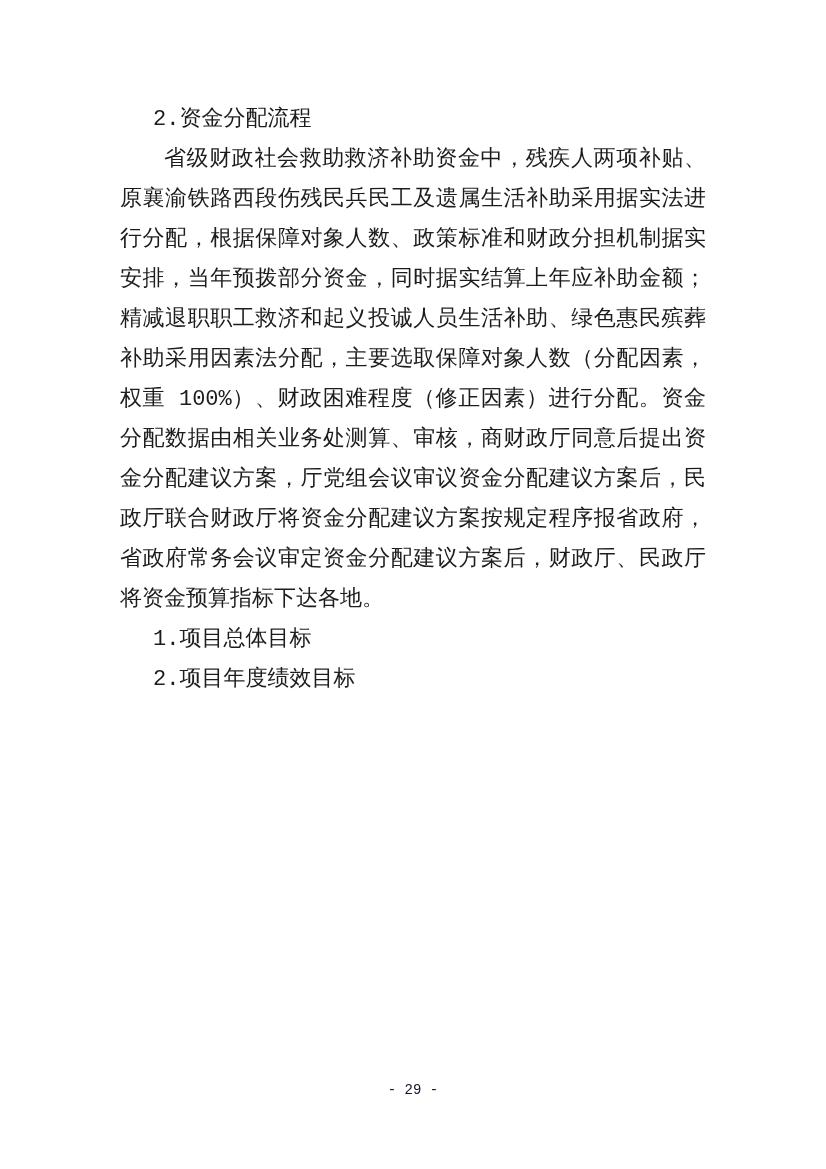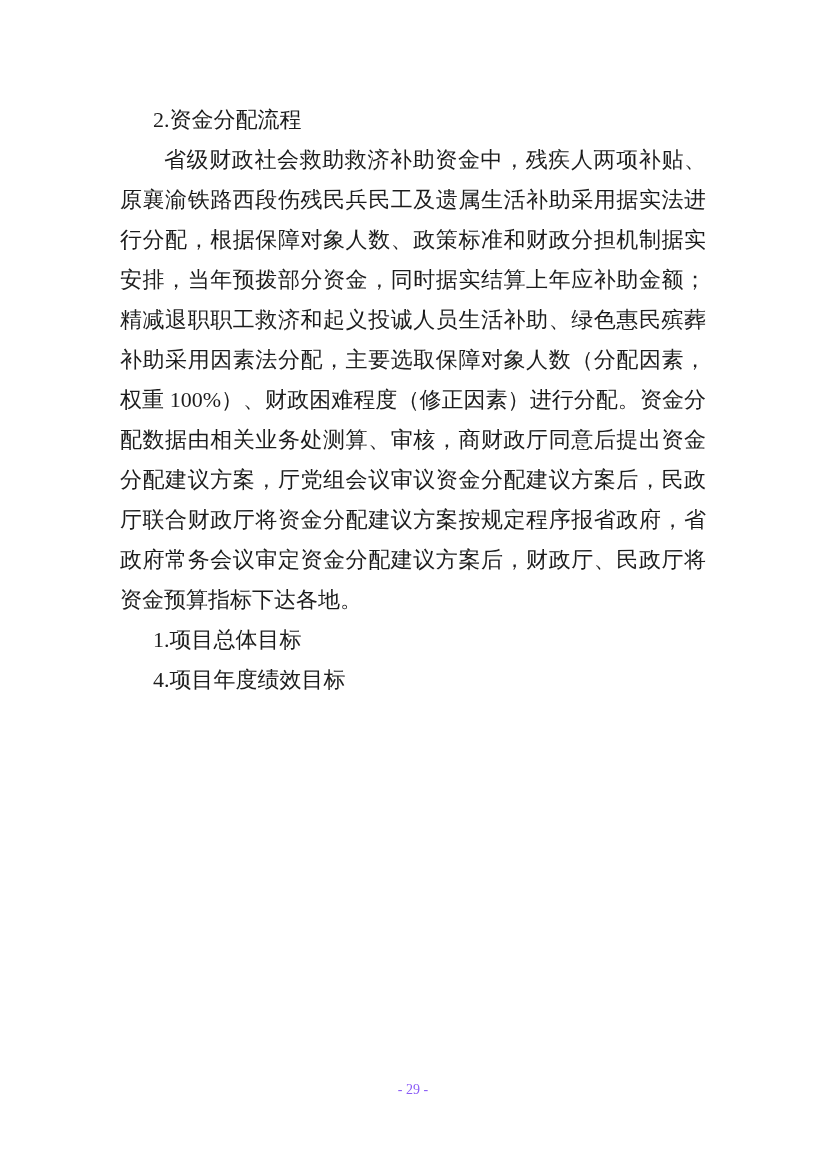--- a/index.html
+++ b/index.html
@@ -6,21 +6,21 @@
     margin: 0;
     padding: 0;
     background: #ffffff;
   }
   .page {
     position: relative;
     width: 826px;
     height: 1169px;
     background: #ffffff;
     overflow: hidden;
-    font-family: Liberation Serif, serif;
+    font-family: Liberation Mono, monospace;
     color: #1c1c1c;
     border-radius: 8px;
   }
   .doc-body {
     position: absolute;
     left: 120px;
     top: 100px;
     width: 586px;
   }
   .doc-body p, .doc-body h3 {
@@ -52,28 +52,28 @@
     text-indent: 0;
   }
   .page-footer {
     position: absolute;
     left: 0;
     top: 1080px;
     width: 100%;
     text-align: center;
     font-size: 14px;
     line-height: 20px;
-    color: #8b5cf6;
+    color: #0f172a;
   }
 </style>
 </head>
 <body>
 
 <div class="page">
   <div class="doc-body">
     <h3 class="heading">2.资金分配流程</h3>
     <p class="para">省级财政社会救助救济补助资金中，残疾人两项补贴、原襄渝铁路西段伤残民兵民工及遗属生活补助采用据实法进行分配，根据保障对象人数、政策标准和财政分担机制据实安排，当年预拨部分资金，同时据实结算上年应补助金额；精减退职职工救济和起义投诚人员生活补助、绿色惠民殡葬补助采用因素法分配，主要选取保障对象人数（分配因素，权重 100%）、财政困难程度（修正因素）进行分配。资金分配数据由相关业务处测算、审核，商财政厅同意后提出资金分配建议方案，厅党组会议审议资金分配建议方案后，民政厅联合财政厅将资金分配建议方案按规定程序报省政府，省政府常务会议审定资金分配建议方案后，财政厅、民政厅将资金预算指标下达各地。</p>
     <h3 class="heading">1.项目总体目标</h3>
-    <h3 class="heading">4.项目年度绩效目标</h3>
+    <h3 class="heading">2.项目年度绩效目标</h3>
   </div>
 
   <div class="page-footer">- 29 -</div>
 </div>
 
 </body></html>

